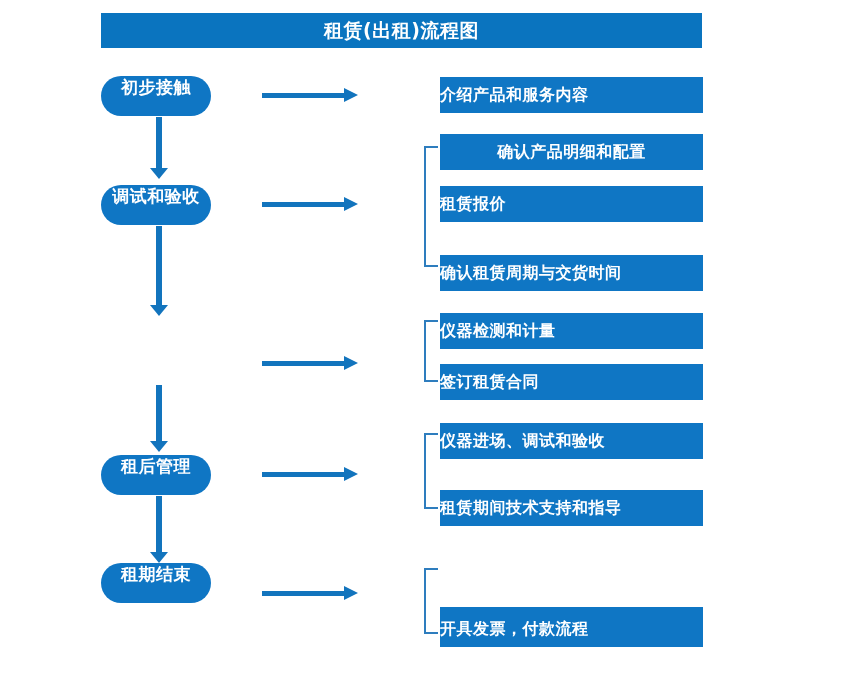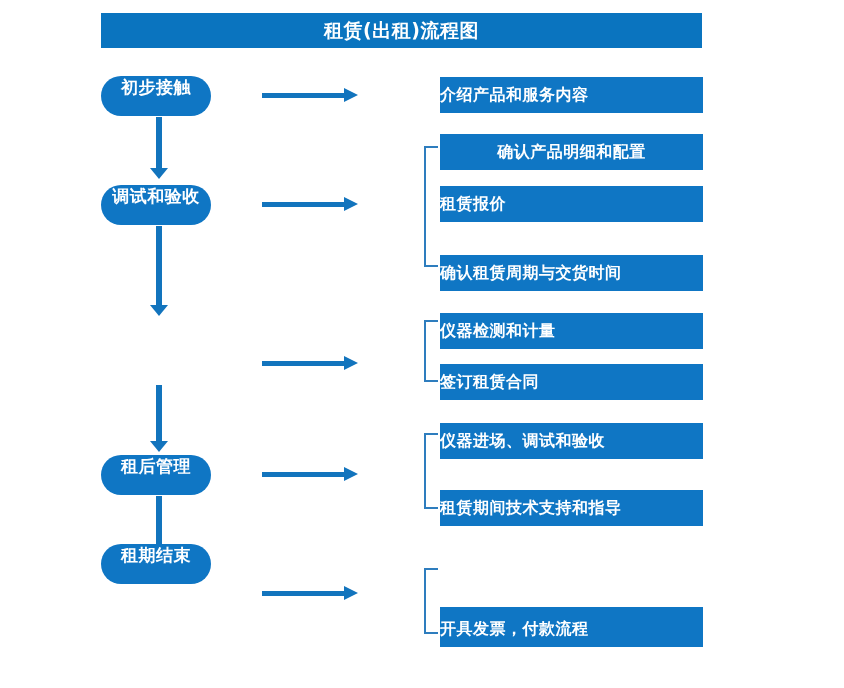--- a/index.html
+++ b/index.html
@@ -212,21 +212,21 @@
     <span class="detail-label">仪器进场、调试和验收</span>
   </div>
   <div class="detail-box" style="top:490px;">
     <span class="detail-label">租赁期间技术支持和指导</span>
   </div>
   <div class="v-arrow" style="top:496px; height:67px;">
     <div class="shaft" style="height:56px;"></div>
     <div class="head"></div>
   </div>
 
-  <div class="stage-box" style="top:544px;">
+  <div class="stage-box" style="top:563px;">
     <span class="stage-label">租期结束</span>
   </div>
   <div class="h-arrow" style="top:586px;">
     <div class="shaft"></div>
     <div class="head"></div>
   </div>
   <div class="bracket" style="top:568px; height:66px;"></div>
   <div class="detail-box" style="top:561px;margin-top:46px;">
     <span class="detail-label">仪器退租</span>
   </div>

